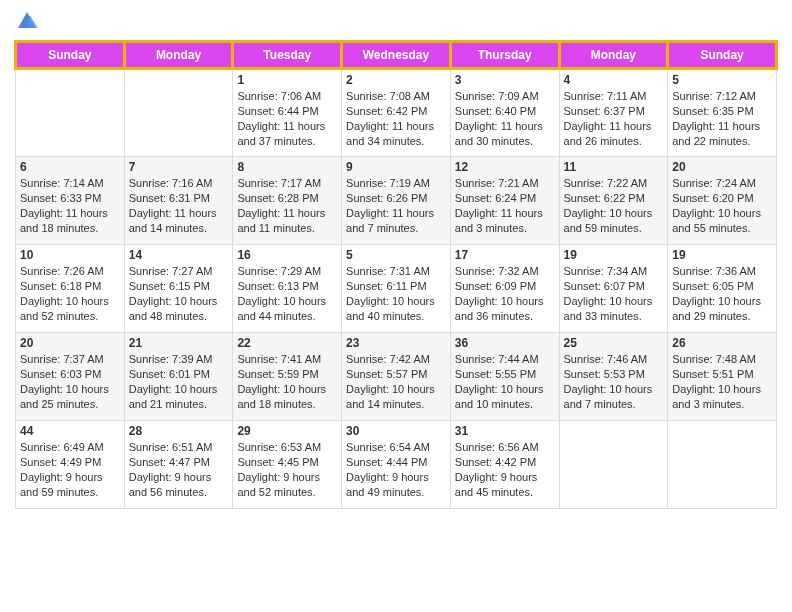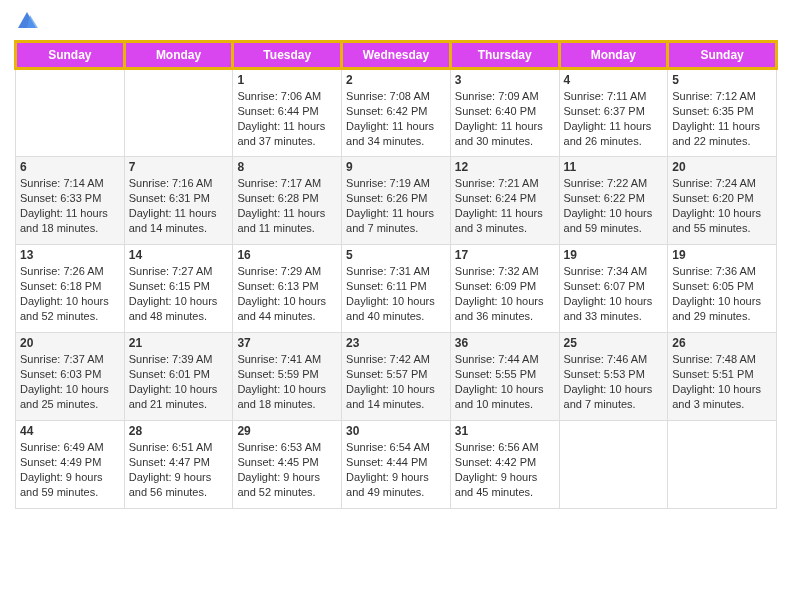--- a/index.html
+++ b/index.html
@@ -184,21 +184,21 @@
             <span class="day-number">11</span>
             <div class="day-info">Sunrise: 7:22 AM<br>Sunset: 6:22 PM<br>Daylight: 10 hours and 59 minutes.</div>
           </td>
           <td>
             <span class="day-number">20</span>
             <div class="day-info">Sunrise: 7:24 AM<br>Sunset: 6:20 PM<br>Daylight: 10 hours and 55 minutes.</div>
           </td>
         </tr>
         <tr>
           <td>
-            <span class="day-number">13</span>
+            <span class="day-number">10</span>
             <div class="day-info">Sunrise: 7:26 AM<br>Sunset: 6:18 PM<br>Daylight: 10 hours and 52 minutes.</div>
           </td>
           <td>
             <span class="day-number">14</span>
             <div class="day-info">Sunrise: 7:27 AM<br>Sunset: 6:15 PM<br>Daylight: 10 hours and 48 minutes.</div>
           </td>
           <td>
             <span class="day-number">16</span>
             <div class="day-info">Sunrise: 7:29 AM<br>Sunset: 6:13 PM<br>Daylight: 10 hours and 44 minutes.</div>
           </td>
@@ -222,21 +222,21 @@
         <tr>
           <td>
             <span class="day-number">20</span>
             <div class="day-info">Sunrise: 7:37 AM<br>Sunset: 6:03 PM<br>Daylight: 10 hours and 25 minutes.</div>
           </td>
           <td>
             <span class="day-number">21</span>
             <div class="day-info">Sunrise: 7:39 AM<br>Sunset: 6:01 PM<br>Daylight: 10 hours and 21 minutes.</div>
           </td>
           <td>
-            <span class="day-number">37</span>
+            <span class="day-number">22</span>
             <div class="day-info">Sunrise: 7:41 AM<br>Sunset: 5:59 PM<br>Daylight: 10 hours and 18 minutes.</div>
           </td>
           <td>
             <span class="day-number">23</span>
             <div class="day-info">Sunrise: 7:42 AM<br>Sunset: 5:57 PM<br>Daylight: 10 hours and 14 minutes.</div>
           </td>
           <td>
             <span class="day-number">36</span>
             <div class="day-info">Sunrise: 7:44 AM<br>Sunset: 5:55 PM<br>Daylight: 10 hours and 10 minutes.</div>
           </td>

